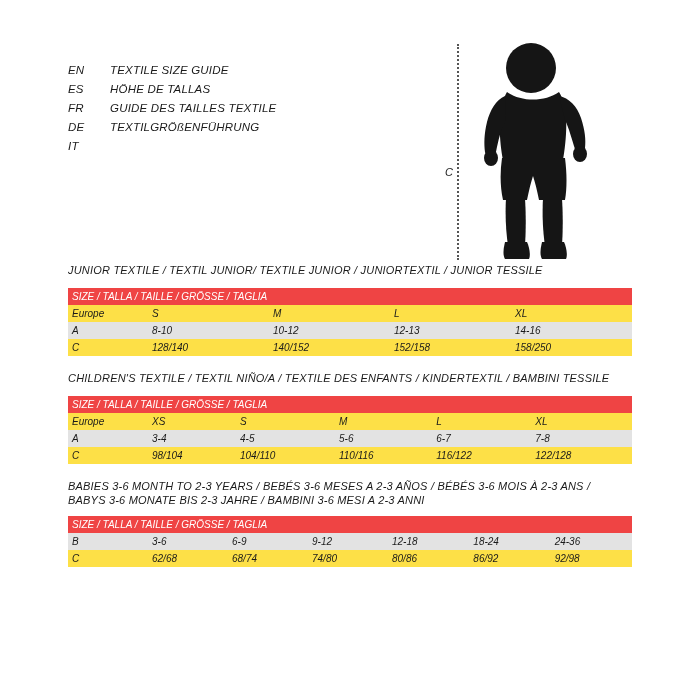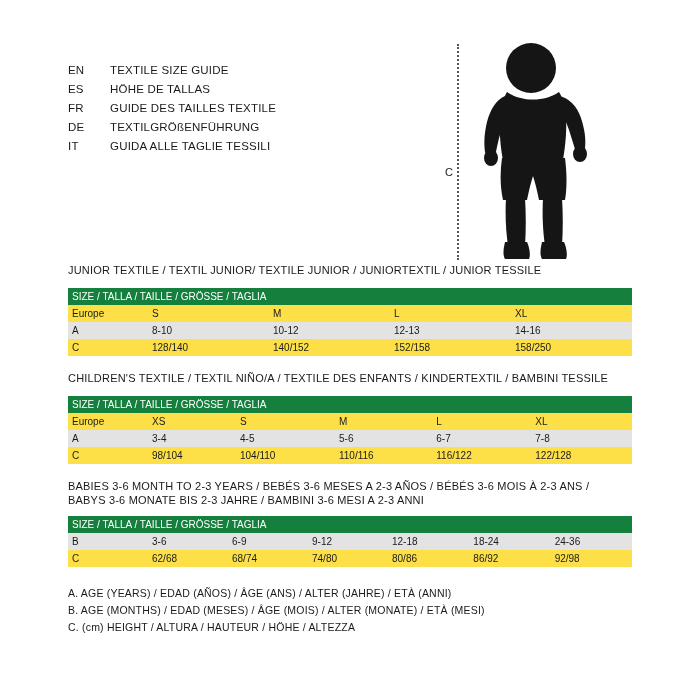--- a/index.html
+++ b/index.html
@@ -12,20 +12,21 @@
     background: #ffffff;
     font-family: "Liberation Sans", sans-serif;
     color: #1a1a1a;
     overflow: hidden;
   }
   .page {
     position: relative;
     width: 667px;
     height: 700px;
     box-sizing: border-box;
+    font-style: italic;
   }
 
   
   .lang-block {
     position: absolute;
     left: 68px;
     top: 62px;
     width: 380px;
   }
   .lang-row {
@@ -95,21 +96,21 @@
     border-collapse: collapse;
     font-size: 10px;
     color: #1a1a1a;
   }
   table.size-table td {
     padding: 3px 4px;
     vertical-align: middle;
     white-space: nowrap;
   }
   .hdr-row td {
-    background: #15803d;
+    background: #ef4444;
     color: #ffffff;
     font-size: 10px;
     padding: 4px;
   }
   .grey-row td {
     background: #e3e3e3;
   }
   .white-row td {
     background: #fde047;
   }
@@ -145,21 +146,20 @@
     <div class="lang-row">
       <span class="lang-code">FR</span>
       <span class="lang-text">GUIDE DES TAILLES TEXTILE</span>
     </div>
     <div class="lang-row">
       <span class="lang-code">DE</span>
       <span class="lang-text">TEXTILGRÖßENFÜHRUNG</span>
     </div>
     <div class="lang-row">
       <span class="lang-code">IT</span>
-      <span class="lang-text">GUIDA ALLE TAGLIE TESSILI</span>
     </div>
   </div>
 
   <div class="figure-area">
     <div class="dotted-line"></div>
     <div class="c-label">C</div>
     <svg class="silhouette" viewBox="0 0 140 225">
       <g fill="#151515">
 
         <ellipse cx="58" cy="28" rx="25" ry="25"></ellipse>
@@ -274,19 +274,14 @@
       <td>62/68</td>
       <td>68/74</td>
       <td>74/80</td>
       <td>80/86</td>
       <td>86/92</td>
       <td>92/98</td>
     </tr>
   </tbody>
     </table>
 
-  <div class="footnotes">
-    <div>A. AGE (YEARS) / EDAD (AÑOS) / ÂGE (ANS) / ALTER (JAHRE) / ETÀ (ANNI)</div>
-    <div>B. AGE (MONTHS) / EDAD (MESES) / ÂGE (MOIS) / ALTER (MONATE) / ETÀ (MESI)</div>
-    <div>C. (cm) HEIGHT / ALTURA / HAUTEUR / HÖHE / ALTEZZA</div>
-  </div>
 
 </div>
 
 </body></html>

